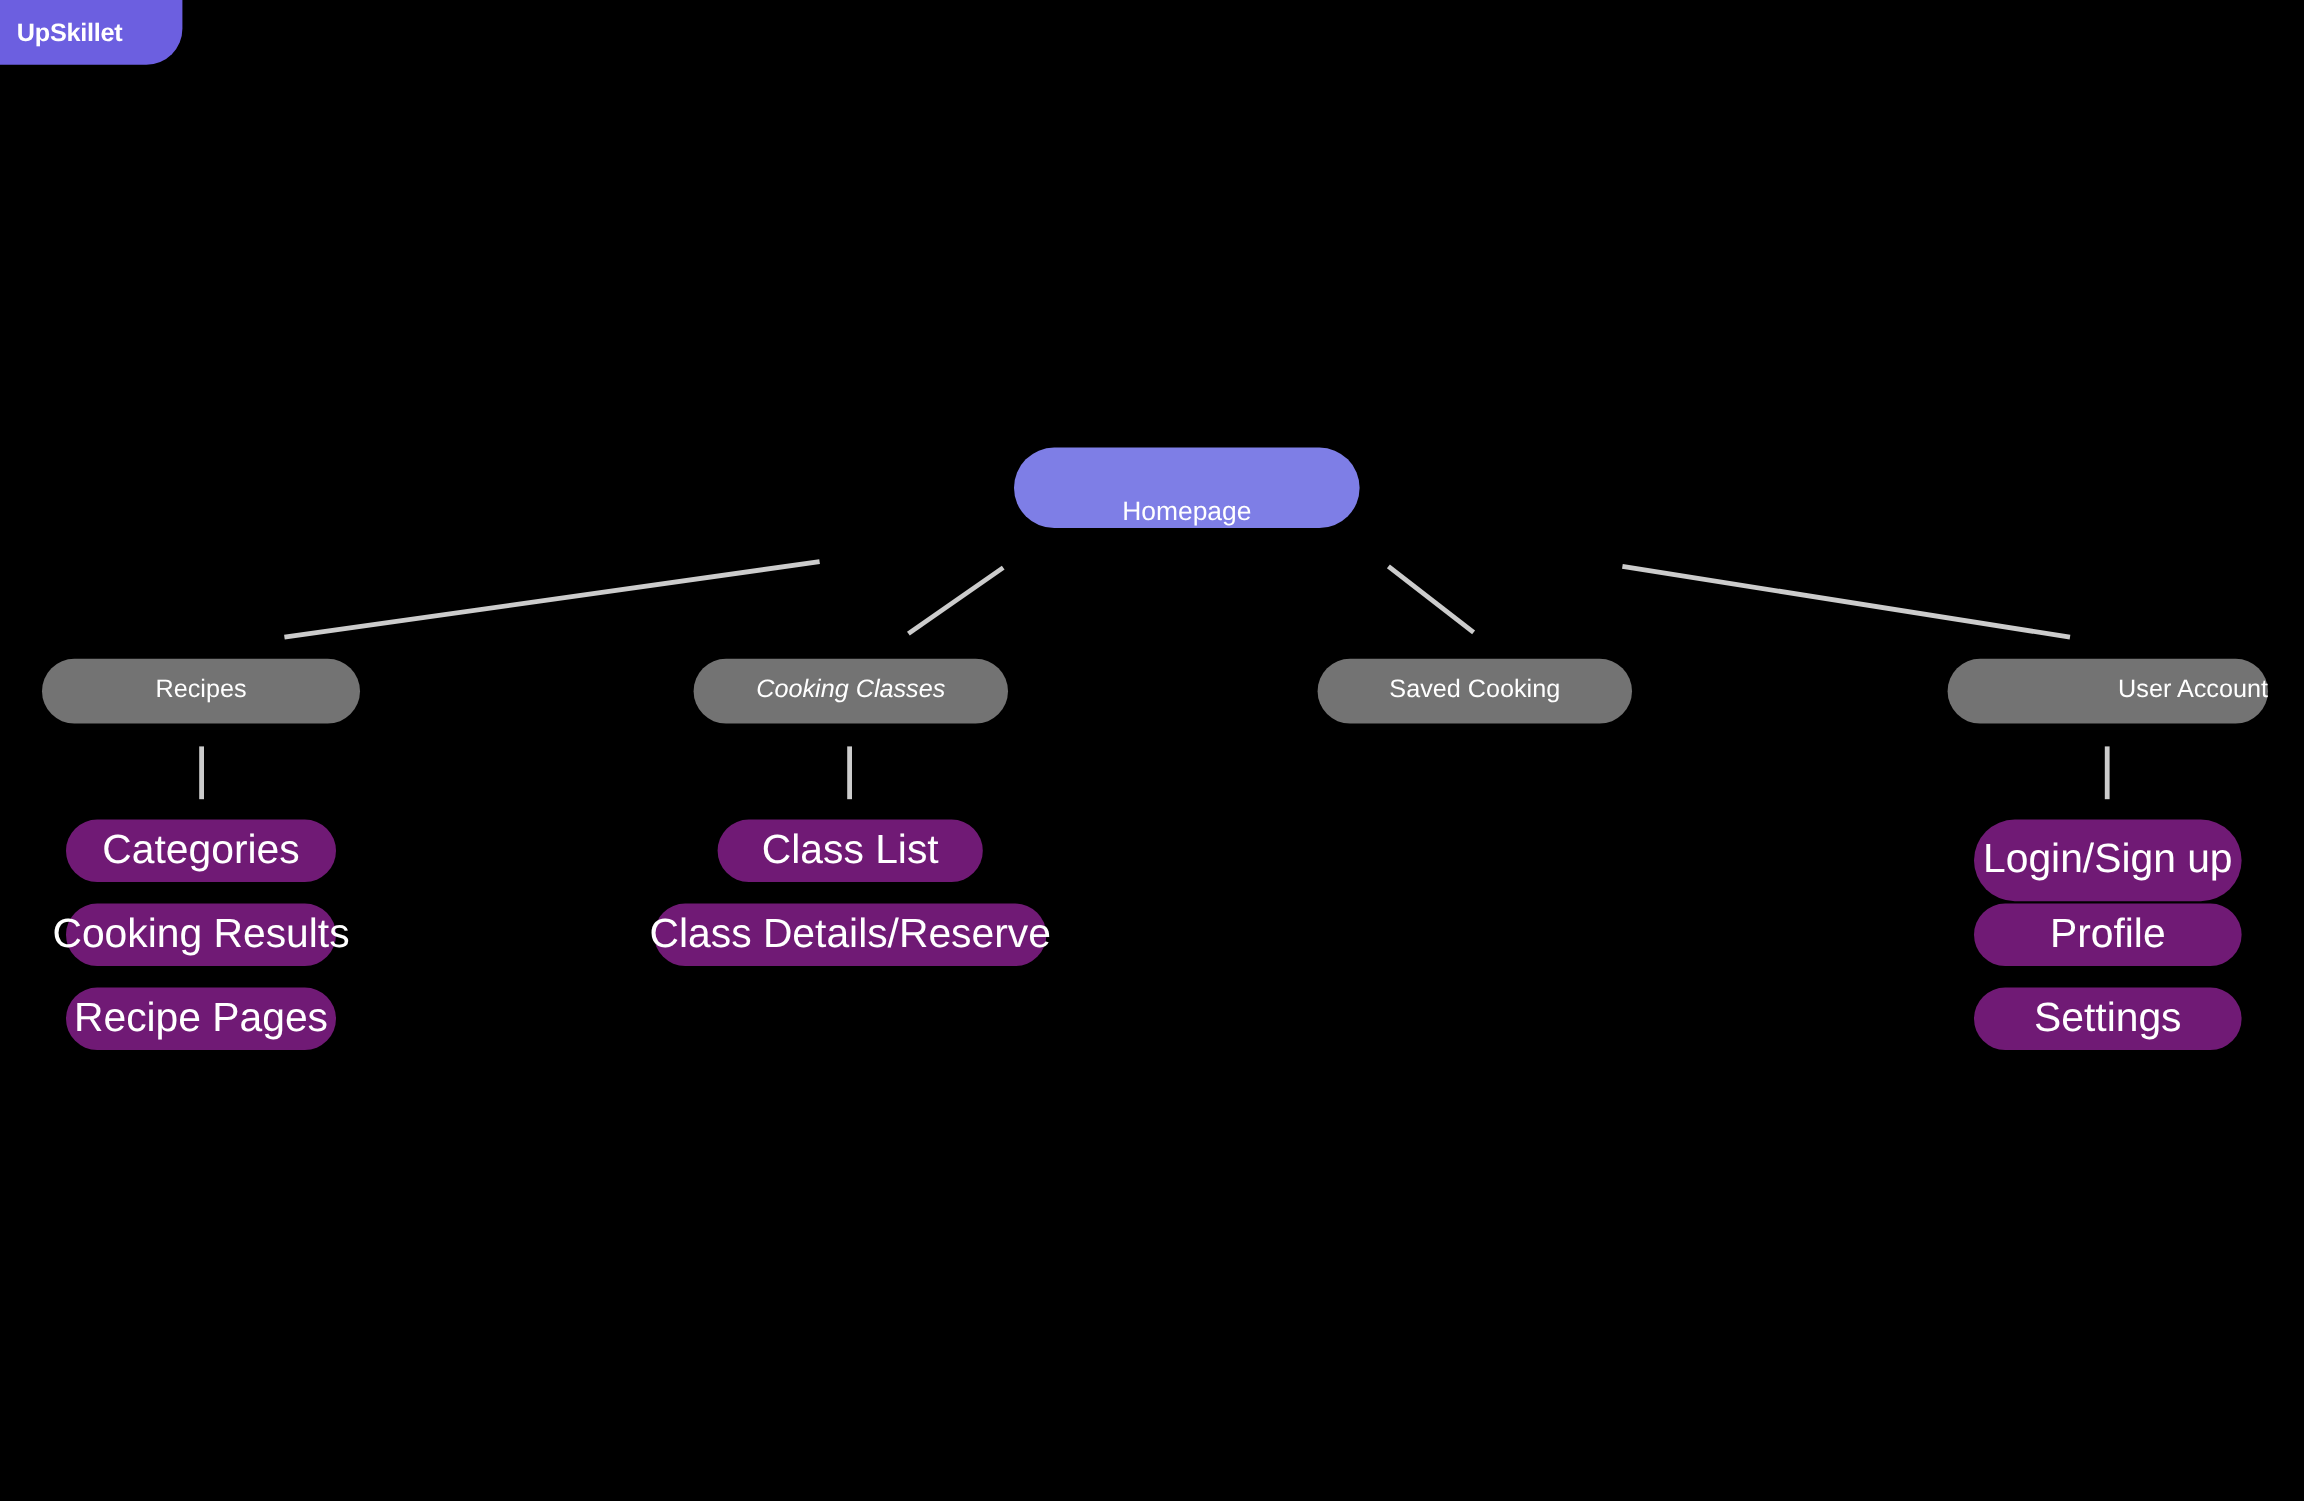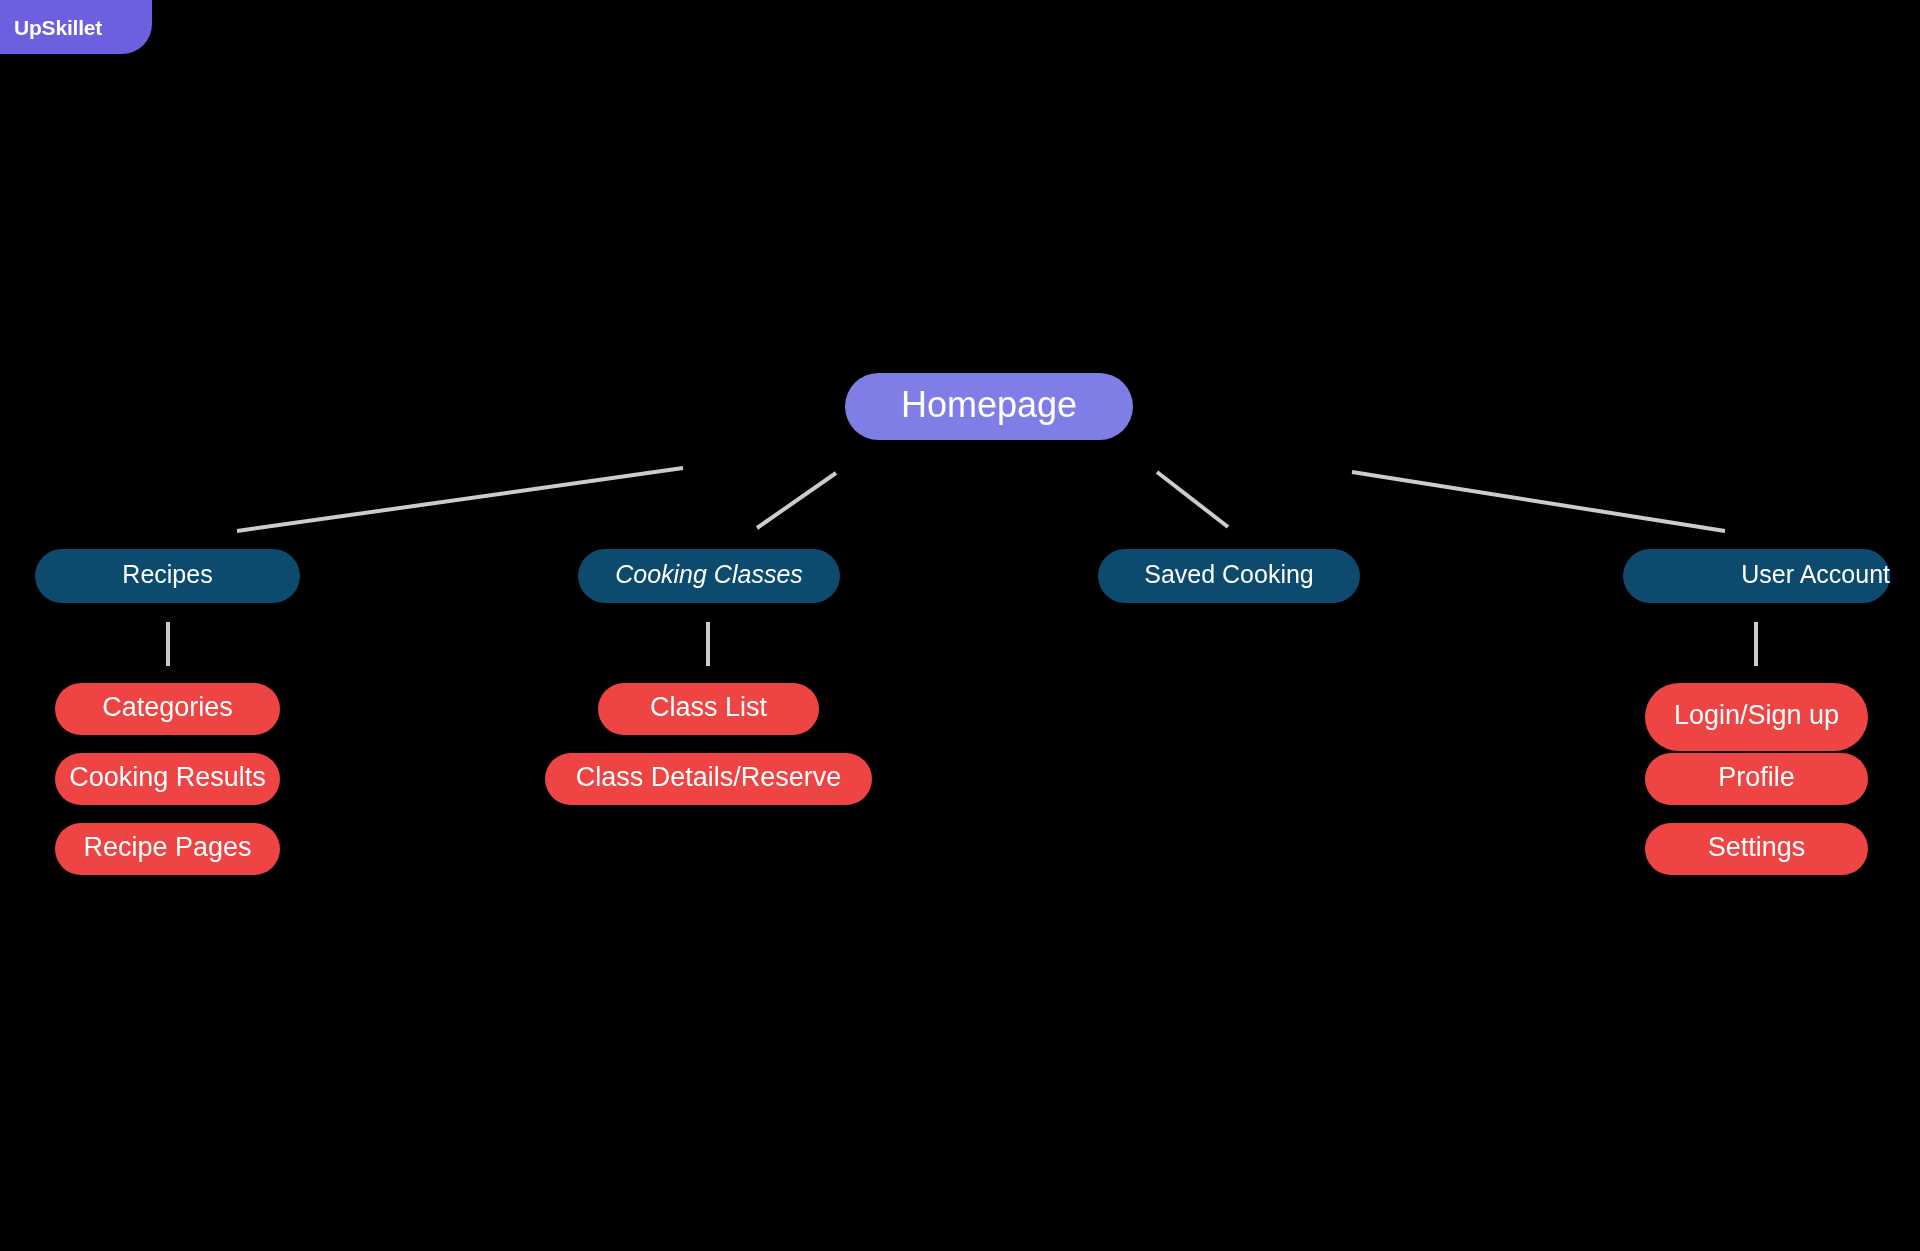--- a/index.html
+++ b/index.html
@@ -63,29 +63,30 @@
     box-sizing: border-box;
     border-radius: 999px;
     color: #FFFFFF;
     white-space: nowrap;
     z-index: 3;
     text-align: center;
     line-height: 1;
   }
   .node-root {
     background: #7E7EE6;
-    font-size: 36px;
+    font-size: 22px;
+    align-items: flex-end;
   }
   .node-section {
-    background: #0c4a6e;
-    font-size: 25px;
+    background: #737373;
+    font-size: 21px;
   }
   .node-leaf {
-    background: #ef4444;
-    font-size: 27px;
+    background: #701a75;
+    font-size: 34px;
   }
   .node-label {
     display: block;
     padding-bottom: 3px;
   }
 </style>
 </head>
 <body>
 
 <div id="canvas">

